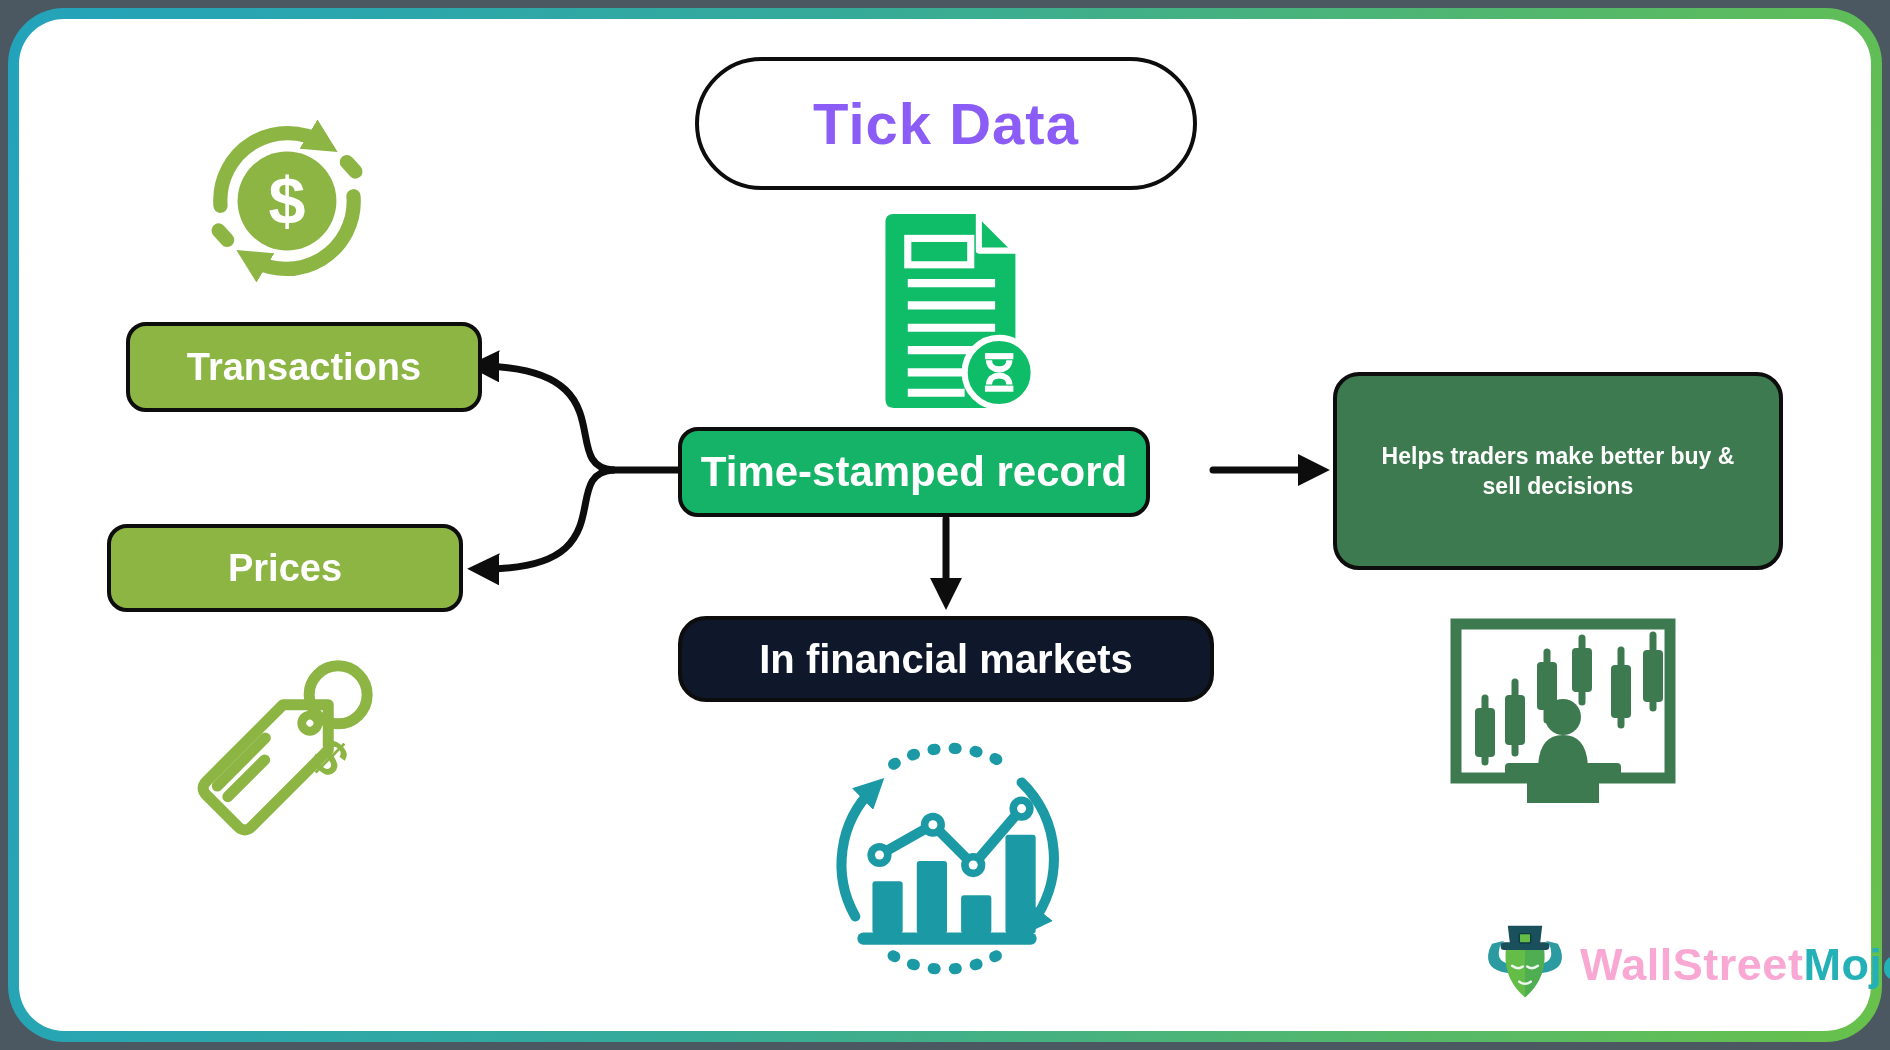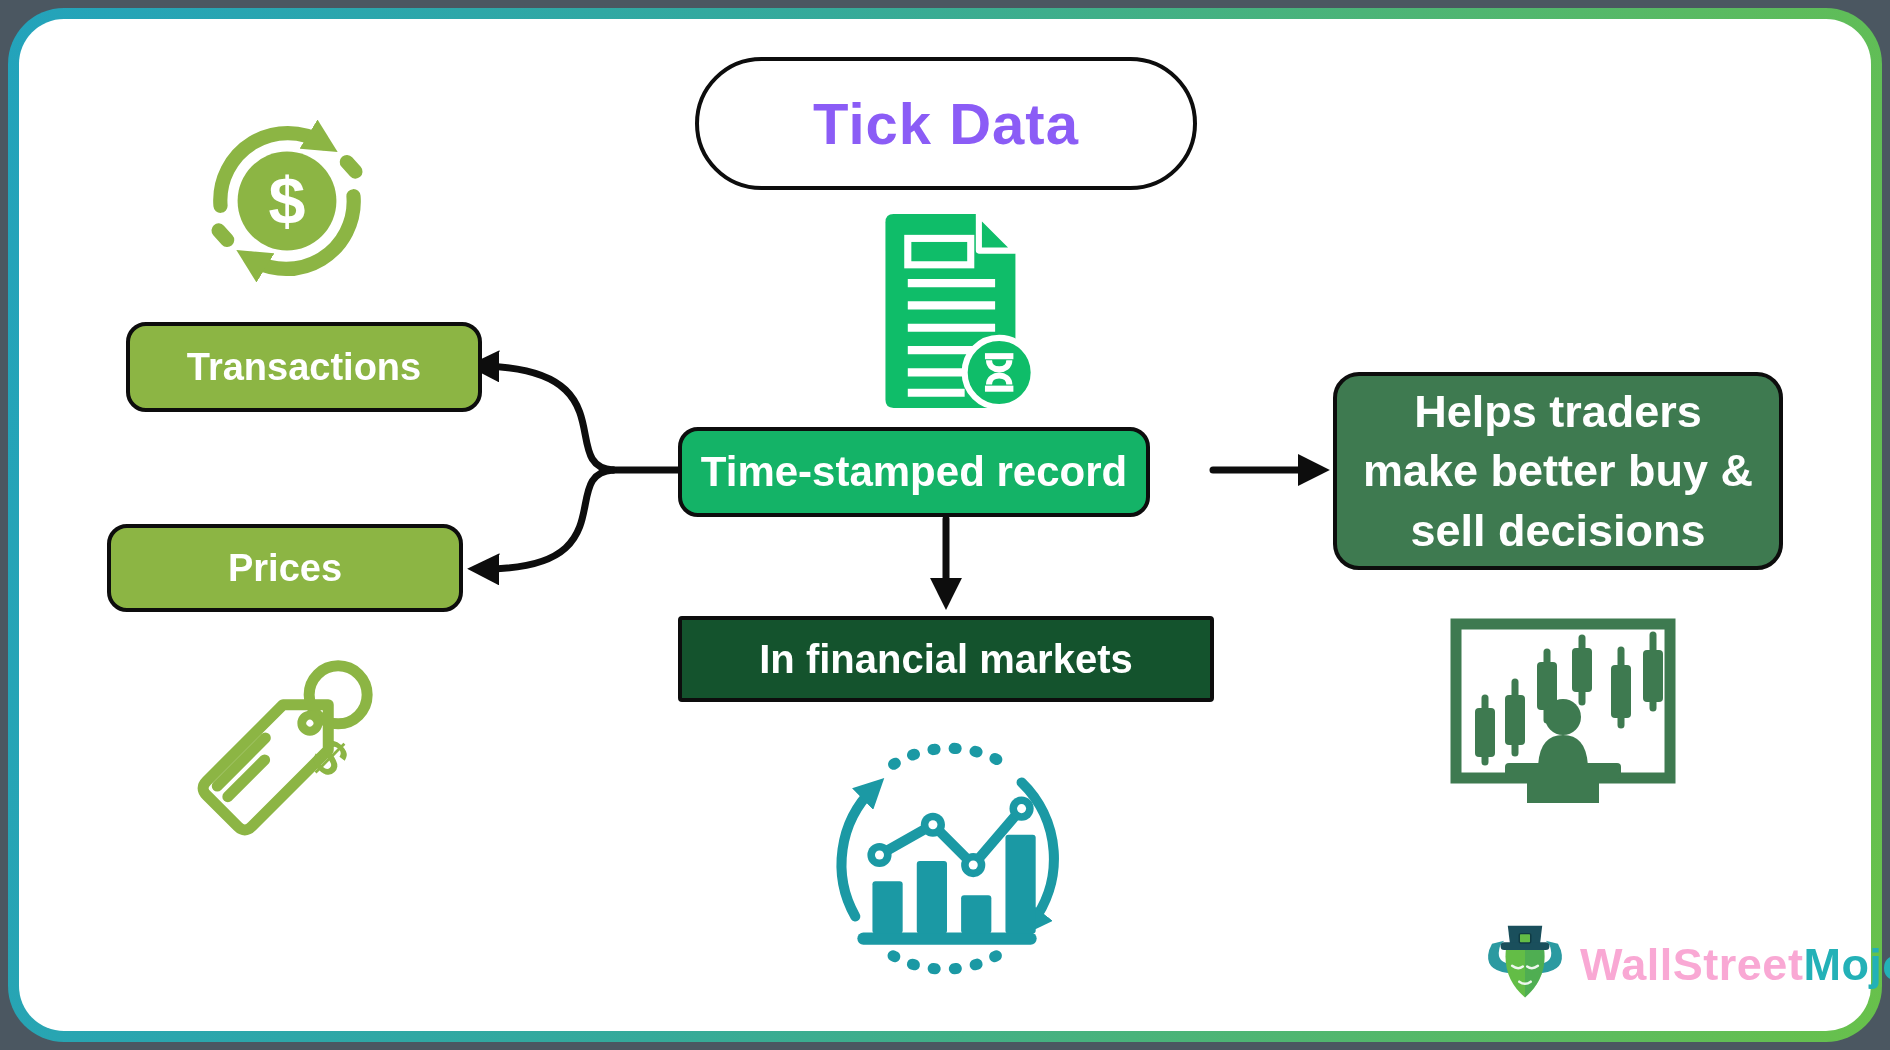--- a/index.html
+++ b/index.html
@@ -23,24 +23,24 @@
   .title-pill{
     position:absolute;left:695px;top:57px;width:502px;height:133px;
     border:4px solid #0d0d0d;border-radius:70px;background:#ffffff;
     display:flex;align-items:center;justify-content:center;box-sizing:border-box;
   }
   .title-pill span{font-size:58px;font-weight:800;color:#8b5cf6;letter-spacing:1px;}
   .node-center{left:678px;top:427px;width:472px;height:90px;border-radius:20px;background:#14b367;font-size:42px;}
   .node-olive{background:#8cb544;border-radius:20px;font-size:38px;}
   .node-transactions{left:107px;top:322px;width:356px;height:90px;margin-left:19px;}
   .node-prices{left:107px;top:524px;width:356px;height:88px;justify-content:center;}
-  .node-markets{left:678px;top:616px;width:536px;height:86px;border-radius:4px;background:#14532d;font-size:40px;}
+  .node-markets{left:678px;top:616px;width:536px;height:86px;border-radius:28px;background:#0f172a;font-size:40px;}
   .node-decisions{
     left:1333px;top:372px;width:450px;height:198px;border-radius:26px;background:#3e7a50;
-    font-size:45px;line-height:1.32;padding:0 24px;justify-content:flex-end;
+    font-size:23px;line-height:1.32;padding:0 24px;justify-content:flex-end;
   }
   .logo{position:absolute;left:1482px;top:920px;display:flex;align-items:center;}
   .logo-text{font-size:45px;font-weight:bold;letter-spacing:0.5px;margin-left:12px;margin-top:4px;}
   .logo-text .ws{color:#f9a8d4;}
   .logo-text .mojo{color:#23b1b7;}
   svg{display:block;}
   .overlay{position:absolute;left:0;top:0;width:1890px;height:1050px;pointer-events:none;}
 </style>
 </head>
 <body>

